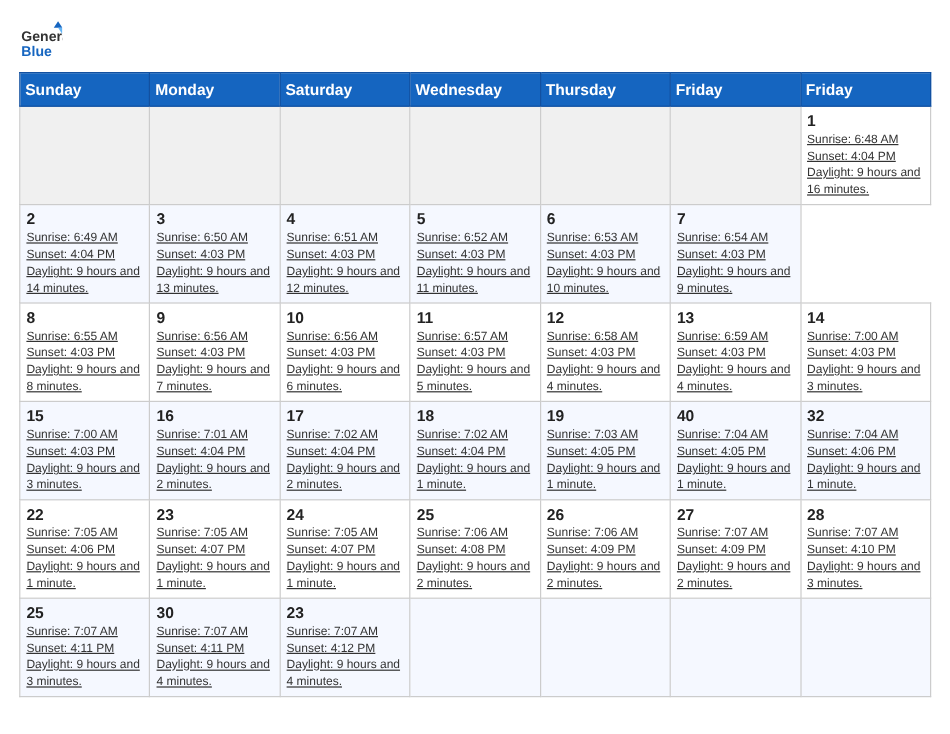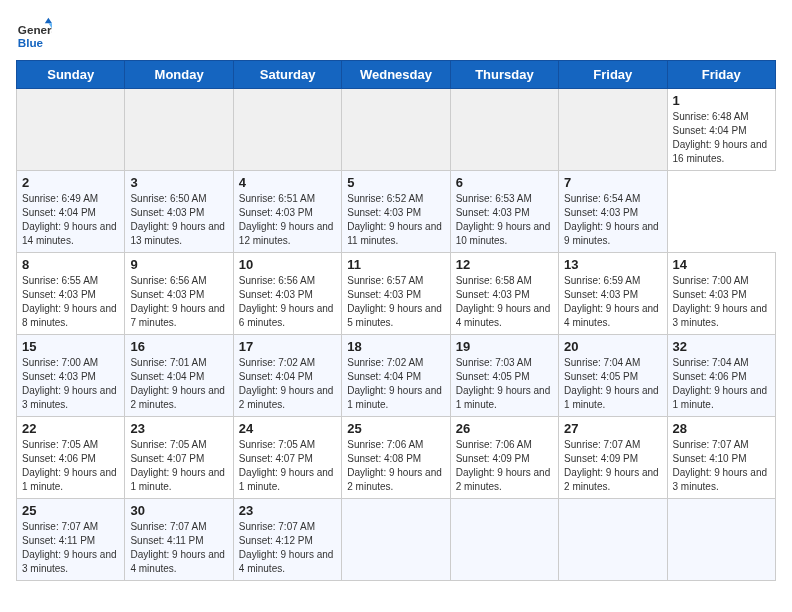--- a/index.html
+++ b/index.html
@@ -41,21 +41,21 @@
       width: 100%;
       border-collapse: collapse;
       margin-top: 8px;
     }
     th {
       background-color: #1565c0;
       color: #fff;
       font-size: 13px;
       font-weight: bold;
       padding: 6px 4px;
-      text-align: center;
+      text-align: left;
       border: 1px solid #1250a0;
     }
     td {
       vertical-align: top;
       padding: 4px 5px;
       border: 1px solid #ccc;
       font-size: 10.5px;
       color: #333;
       width: calc(100% / 7);
       min-height: 80px;
@@ -68,20 +68,21 @@
       font-size: 13px;
       font-weight: bold;
       color: #222;
       display: block;
       margin-bottom: 2px;
     }
     .cell-content {
       font-size: 10px;
       line-height: 1.4;
       color: #333;
+      text-decoration: underline;
     }
     td.empty {
       background: #f0f0f0;
     }
   </style>
 </head>
 <body>
 
 <div class="header-area">
   <div class="logo">
@@ -194,21 +195,21 @@
         </td>
         <td>
           <span class="day-num">18</span>
           <div class="cell-content">Sunrise: 7:02 AM<br>Sunset: 4:04 PM<br>Daylight: 9 hours and 1 minute.</div>
         </td>
         <td>
           <span class="day-num">19</span>
           <div class="cell-content">Sunrise: 7:03 AM<br>Sunset: 4:05 PM<br>Daylight: 9 hours and 1 minute.</div>
         </td>
         <td>
-          <span class="day-num">20</span>
+          <span class="day-num">40</span>
           <div class="cell-content">Sunrise: 7:04 AM<br>Sunset: 4:05 PM<br>Daylight: 9 hours and 1 minute.</div>
         </td>
         <td>
           <span class="day-num">32</span>
           <div class="cell-content">Sunrise: 7:04 AM<br>Sunset: 4:06 PM<br>Daylight: 9 hours and 1 minute.</div>
         </td>
       </tr>
       <tr>
         <td>
           <span class="day-num">22</span>

